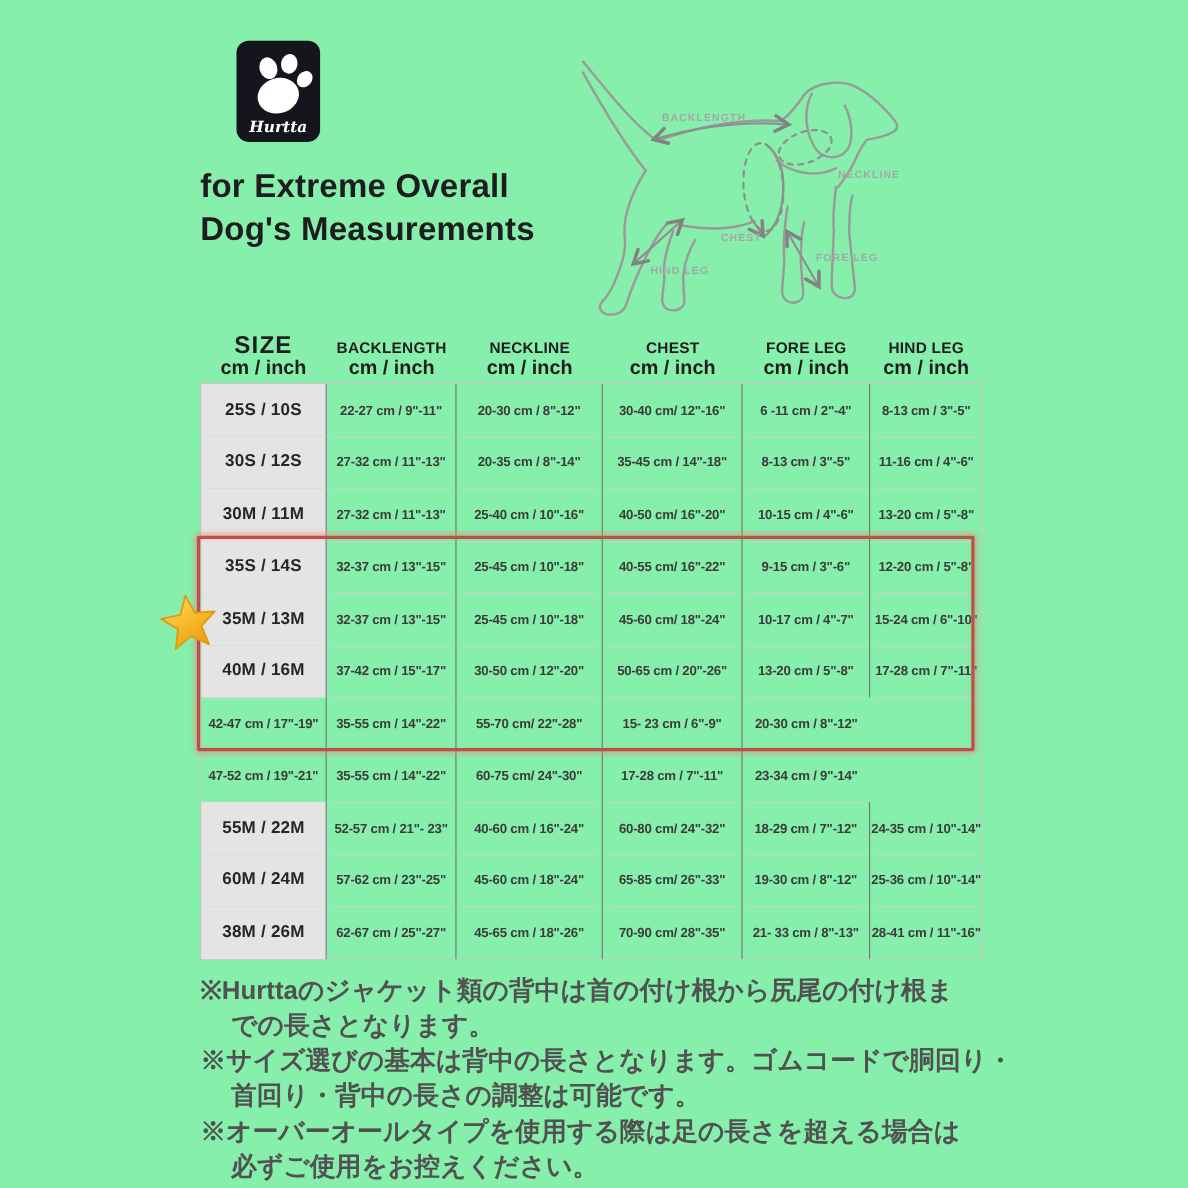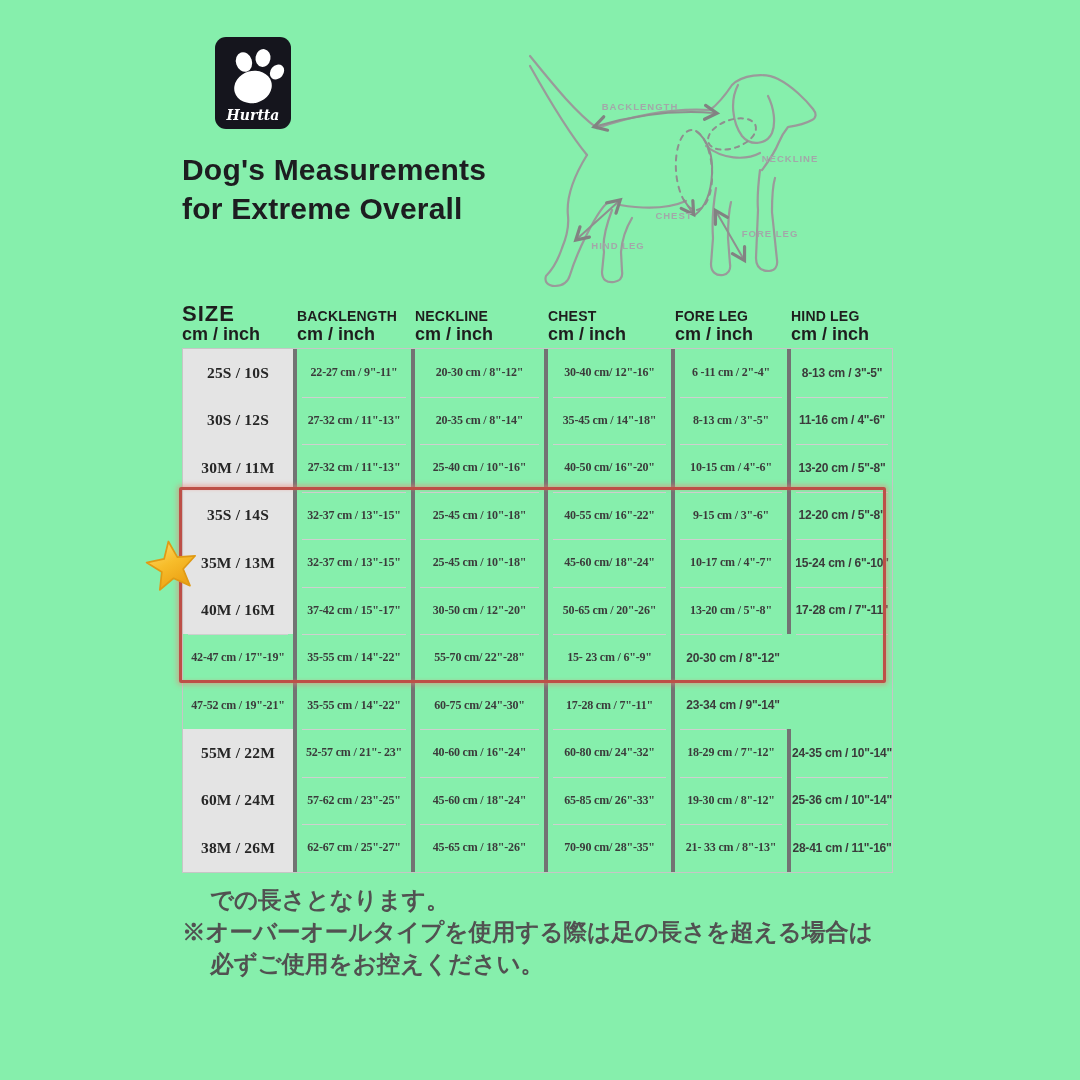--- a/index.html
+++ b/index.html
@@ -14,29 +14,29 @@
          font-size:30px;line-height:39px;letter-spacing:0.2px;}
 
   
   .diagram{position:absolute;left:520px;top:38px;width:388px;height:254px;}
   .diagram text{font-family:"Liberation Sans",sans-serif;font-size:9.5px;font-weight:bold;
                 letter-spacing:1px;fill:#a3a7a9;text-anchor:middle;}
 
   
   .sizetable{position:absolute;left:182px;top:302px;width:711px;}
   .thead{display:grid;grid-template-columns:115px 118px 133px 127px 116px 102px;height:46px;}
-  .th{display:flex;flex-direction:column;justify-content:flex-end;align-items:flex-start;padding-bottom:3px;color:#1e1e1e;}
+  .th{display:flex;flex-direction:column;justify-content:flex-end;align-items:center;padding-bottom:3px;color:#1e1e1e;}
   .th .lbl{font-size:14px;font-weight:bold;letter-spacing:0.2px;}
   .th .lbl.big{font-size:22px;letter-spacing:1px;line-height:20px;}
   .th .sub{font-size:18px;font-weight:bold;}
   .tbody{border:1px solid #c6c6c6;}
   .tr{display:grid;grid-template-columns:114px 118px 133px 127px 116px 102px;height:47.5px;}
   .td{position:relative;display:flex;align-items:center;justify-content:center;
       font-size:12px;font-weight:600;color:#3b3b3b;letter-spacing:-0.2px;white-space:nowrap;}
-  .td:not(:last-child){border-right:4px solid #737373;font-family:Liberation Serif, serif;}
+  .td:not(:last-child){border-right:1px solid #737373;}
   .tr:not(:last-child) .td::after{content:"";position:absolute;left:5px;right:5px;bottom:-1px;height:1px;background:#cfcfcf;}
   .td.size{background:#e4e4e4;font-size:15.5px;font-weight:bold;color:#262626;letter-spacing:0.2px;}
 
   
   .highlight-box{position:absolute;left:179px;top:487px;width:701px;height:190px;
                  border:3px solid #bd4f47;border-radius:2px;
                  box-shadow:0 0 5px 2px rgba(235,130,118,0.55), inset 0 0 3px 0 rgba(235,130,118,0.35);}
   .star{position:absolute;left:144px;top:538px;width:56px;height:56px;}
 
   
@@ -54,22 +54,22 @@
     <g fill="#ffffff">
       <ellipse cx="30" cy="26" rx="8" ry="10" transform="rotate(-18 30 26)"></ellipse>
       <ellipse cx="49" cy="22" rx="7.5" ry="9" transform="rotate(10 49 22)"></ellipse>
       <ellipse cx="63" cy="36" rx="6.5" ry="8" transform="rotate(40 63 36)"></ellipse>
       <ellipse cx="39" cy="51" rx="19" ry="16" transform="rotate(-16 39 51)"></ellipse>
     </g>
     <text x="39" y="84" text-anchor="middle" font-size="14" font-style="italic" font-weight="bold" fill="#ffffff" font-family="DejaVu Serif, serif">Hurtta</text>
   </svg>
 
   <div class="title">
+    <div>for Extreme Overall</div>
     <div>Dog's Measurements</div>
-    <div>for Extreme Overall</div>
   </div>
 
   <svg class="diagram" viewBox="0 0 388 254">
     <defs>
       <marker id="ah" markerWidth="9" markerHeight="9" refX="5.5" refY="4.5" orient="auto-start-reverse">
         <path d="M1,1 L7,4.5 L1,8" fill="none" stroke="#828282" stroke-width="1.6" stroke-linecap="round"></path>
       </marker>
     </defs>
 
     <g stroke="#9a9a9a" stroke-width="2.2" fill="none" stroke-linecap="round" stroke-linejoin="round">
@@ -237,21 +237,26 @@
         <stop offset="0" stop-color="#ffdd70"></stop>
         <stop offset="0.55" stop-color="#f7bd2b"></stop>
         <stop offset="1" stop-color="#eda416"></stop>
       </linearGradient>
     </defs>
     <polygon transform="rotate(-8 26 27)" points="26,3 32.2,18.5 48.8,19.6 36,30.2 40.1,46.4 26,37.5 11.9,46.4 16,30.2 3.2,19.6 19.8,18.5" fill="url(#gold)" stroke="#e09a14" stroke-width="1.6" stroke-linejoin="round"></polygon>
   </svg>
 
   <div class="notes">
     <div class="note">
+      <div class="l1">※Hurttaのジャケット類の背中は首の付け根から尻尾の付け根ま</div>
       <div class="l2">での長さとなります。</div>
+    </div>
+    <div class="note">
+      <div class="l1">※サイズ選びの基本は背中の長さとなります。ゴムコードで胴回り・</div>
+      <div class="l2">首回り・背中の長さの調整は可能です。</div>
     </div>
     <div class="note">
       <div class="l1">※オーバーオールタイプを使用する際は足の長さを超える場合は</div>
       <div class="l2">必ずご使用をお控えください。</div>
     </div>
   </div>
 
 </div>
 
 </body></html>

